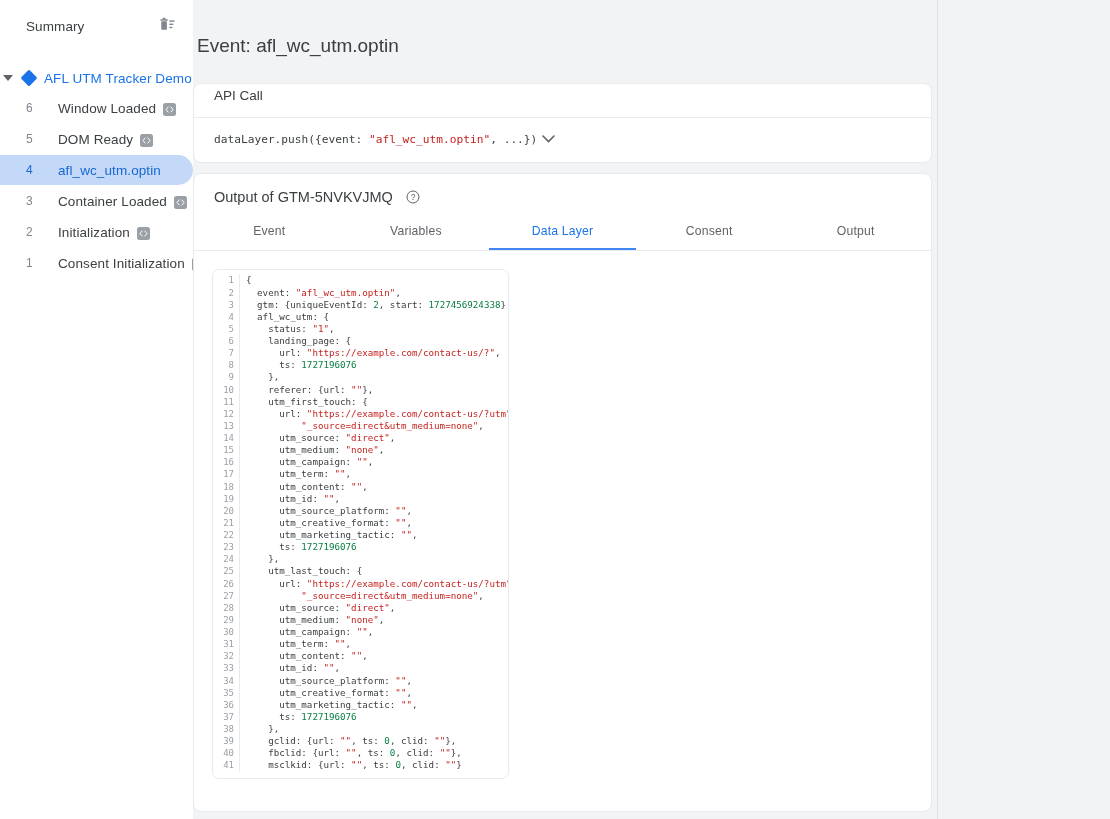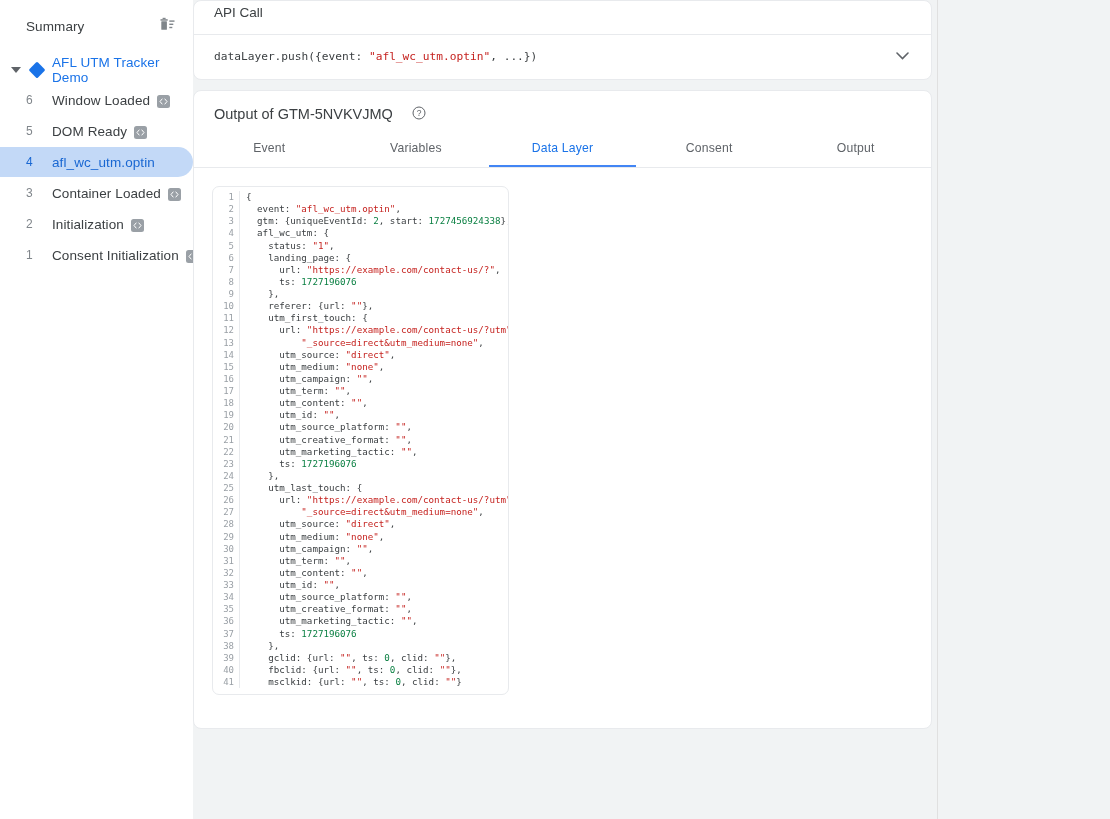--- a/index.html
+++ b/index.html
@@ -27,22 +27,22 @@
     height: 36px;
   }
   .sidebar-title {
     font-size: 13.5px; color: #3c4043; letter-spacing: .1px;
   }
   .trash-icon { width: 20px; height: 20px; display:block; cursor: pointer; }
 
   .summary-root {
     display: flex; align-items: center;
     height: 28px;
-    padding-left: 8px;
-    margin-top: 12px;
+    padding-left: 0;
+    margin-top: 20px;
   }
   .caret {
     width: 16px; height: 16px; margin-right: 4px; flex: none;
     display: flex; align-items: center; justify-content: center;
   }
   .caret svg { display:block; }
   .diamond {
     width: 12px; height: 12px; background: #1a73e8;
     transform: rotate(45deg);
     margin: 0 9px 0 3px; flex: none;
@@ -58,21 +58,21 @@
     border-top-right-radius: 16px;
     border-bottom-right-radius: 16px;
     cursor: pointer;
     margin-top: 1px;
   }
   .evt + .evt { margin-top: 1px; }
   .evt-num {
     width: 16px; font-size: 12px; color: #80868b; flex: none;
     text-align: left; margin-right: 10px;
   }
-  .evt-label { font-size: 13.5px; color: #3c4043; letter-spacing: .1px; white-space: nowrap; }
+  .evt-label { font-size: 13.5px; color: #3c4043; letter-spacing: .1px; white-space: nowrap; margin-left: 6px; }
   .evt.selected { background: #c3d9f7; }
   .evt.selected .evt-num { color: #1967d2; }
   .evt.selected .evt-label { color: #1967d2; }
   .code-badge {
     display: inline-flex; align-items: center; justify-content: center;
     width: 13px; height: 13px; border-radius: 2.5px;
     background: #9aa0a6; margin-left: 7px; flex:none;
     position: relative; top: 1px;
   }
   .code-badge svg { display:block; }
@@ -94,38 +94,38 @@
     border-radius: 8px;
     border: 1px solid #e8eaed;
     margin-bottom: 10px;
   }
   .card-head {
     font-size: 13.5px; color: #3c4043;
     padding: 4px 20px 14px 20px;
     border-bottom: 1px solid #e8eaed;
   }
   .api-row {
-    display: flex; align-items: center; justify-content: space-between;
+    display: flex; align-items: center; 
     padding: 10px 18px 12px 20px;
     min-height: 38px;
   }
   .api-code {
     font-family: "DejaVu Sans Mono", monospace;
     font-size: 11.2px; color: #3c4043; white-space: pre;
   }
   .api-code .str { color: #c5221f; }
   .chev {
     width: 22px; height: 22px; display:flex; align-items:center; justify-content:center;
     cursor:pointer; flex: none;
   }
 
   
   .out-head {
     padding: 15px 20px 10px 20px;
-    display: flex; align-items: flex-start; gap: 19px;
+    display: flex; align-items: center; gap: 13px;
   }
   .out-title { font-size: 14.5px; color: #3c4043; }
   .help-icon { width: 14px; height: 14px; display:block; }
 
   .tabs {
     display: flex; border-bottom: 1px solid #e8eaed;
     padding: 0 2px;
   }
   .tab {
     flex: 1; text-align: center;
@@ -270,20 +270,21 @@
               <path d="M3.1 1 L1 3.5 L3.1 6" stroke="#fff" stroke-width="1" fill="none" stroke-linecap="round" stroke-linejoin="round"></path>
               <path d="M5.9 1 L8 3.5 L5.9 6" stroke="#fff" stroke-width="1" fill="none" stroke-linecap="round" stroke-linejoin="round"></path>
             </svg>
           </span>
         </div>
       </div>
   </aside>
 
   <section class="main">
 
+    <h1 class="page-title">Event: afl_wc_utm.optin</h1>
 
     <div class="card">
       <div class="card-head">API Call</div>
       <div class="api-row">
         <div class="api-code"><span>dataLayer.push({event: </span><span class="str">"afl_wc_utm.optin"</span><span>, ...})</span></div>
         <span class="chev">
           <svg width="13" height="8" viewBox="0 0 13 8">
               <path d="M1 1 L6.5 6.5 L12 1" stroke="#5f6368" stroke-width="1.6" fill="none" stroke-linecap="round"></path>
             </svg>
         </span>

